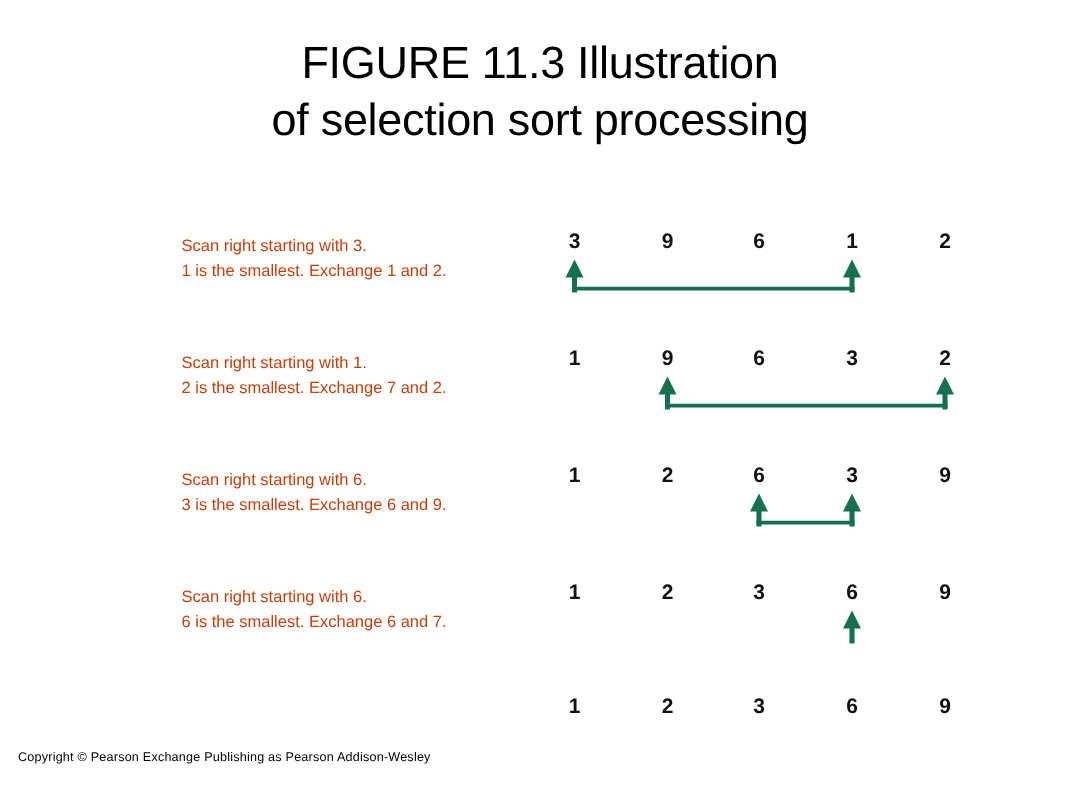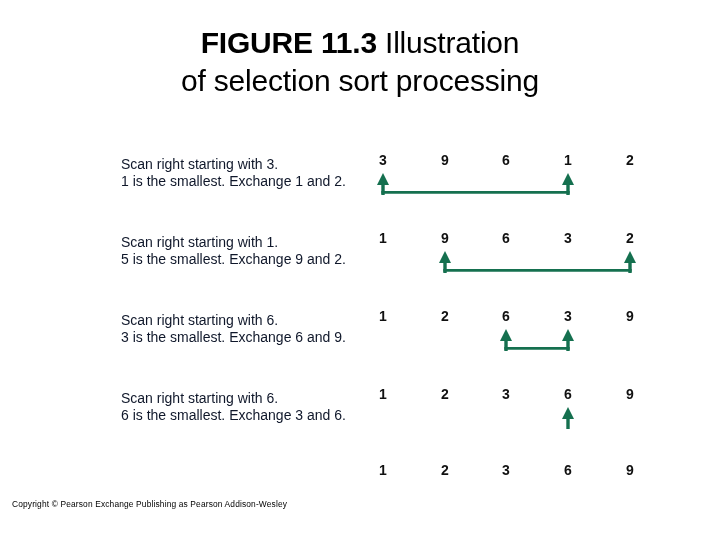--- a/index.html
+++ b/index.html
@@ -27,21 +27,21 @@
     left: 60px;
     top: 24px;
     width: 600px;
     text-align: center;
     color: #000000;
     font-size: 30px;
     line-height: 38px;
     letter-spacing: -0.2px;
   }
   #title-block .bold {
-    font-weight: bold;
+    font-weight: normal;
   }
 
   
   #figure {
     position: absolute;
     left: 0;
     top: 134px;
     width: 720px;
     height: 350px;
   }
@@ -49,22 +49,22 @@
   .step-row {
     position: absolute;
     left: 0;
     width: 720px;
   }
 
   .caption {
     position: absolute;
     left: 121px;
     width: 250px;
-    color: #0f172a;
-    font-size: 14px;
+    color: #c2410c;
+    font-size: 11px;
     line-height: 16.5px;
     white-space: nowrap;
   }
   .caption-line { display: block; }
 
   
   .num-row {
     position: absolute;
     left: 360px;
     width: 300px;
@@ -141,21 +141,21 @@
             <g>
               <path d="M 208 3 L 214 15 L 202 15 Z" fill="#15704f"></path>
               <rect x="206.3" y="14" width="3.4" height="11" fill="#15704f"></rect>
             </g>
           </svg>
         </div>
       </div>
       <div class="step-row" style="top: 0px;">
         <div class="caption" style="top: 100px;">
           <span class="caption-line">Scan right starting with 1.</span>
-          <span class="caption-line">5 is the smallest. Exchange 9 and 2.</span>
+          <span class="caption-line">2 is the smallest. Exchange 7 and 2.</span>
         </div>
         <div class="num-row" style="top: 94px;">
           <div class="cell c0">1</div>
           <div class="cell c1">9</div>
           <div class="cell c2">6</div>
           <div class="cell c3">3</div>
           <div class="cell c4">2</div>
         </div>
         <div class="arrow-layer" style="top: 114px;">
           <svg class="arrow-svg" width="300" height="34" viewBox="0 0 300 34">
@@ -193,21 +193,21 @@
             <g>
               <path d="M 208 3 L 214 15 L 202 15 Z" fill="#15704f"></path>
               <rect x="206.3" y="14" width="3.4" height="11" fill="#15704f"></rect>
             </g>
           </svg>
         </div>
       </div>
       <div class="step-row" style="top: 0px;">
         <div class="caption" style="top: 256px;">
           <span class="caption-line">Scan right starting with 6.</span>
-          <span class="caption-line">6 is the smallest. Exchange 3 and 6.</span>
+          <span class="caption-line">6 is the smallest. Exchange 6 and 7.</span>
         </div>
         <div class="num-row" style="top: 250px;">
           <div class="cell c0">1</div>
           <div class="cell c1">2</div>
           <div class="cell c2">3</div>
           <div class="cell c3">6</div>
           <div class="cell c4">9</div>
         </div>
         <div class="arrow-layer" style="top: 270px;">
           <svg class="arrow-svg" width="300" height="34" viewBox="0 0 300 34">

